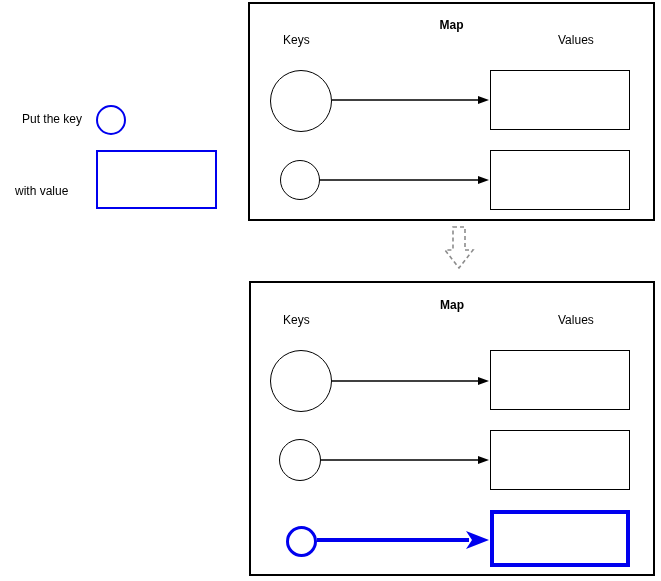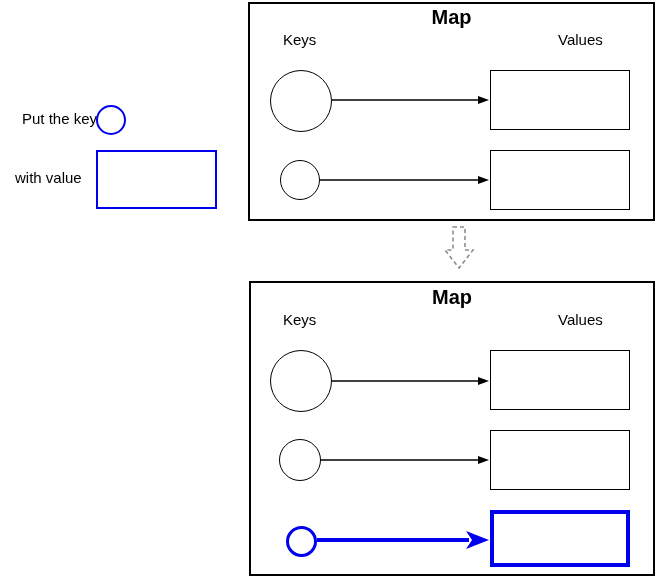--- a/index.html
+++ b/index.html
@@ -8,33 +8,34 @@
     width: 661px;
     height: 581px;
     background: #ffffff;
     font-family: "Liberation Sans", sans-serif;
     color: #000000;
     overflow: hidden;
     --blue: #0000EE;
   }
   .abs { position: absolute; }
   .label {
-    font-size: 15px;
+    font-size: 12px;
     line-height: 18px;
     white-space: nowrap;
   }
   .map-box {
     border: 2px solid #000000;
     background: #ffffff;
     box-sizing: border-box;
   }
   .map-title {
-    font-size: 20px;
+    font-size: 12px;
     font-weight: bold;
     text-align: center;
+    margin-top: 12px;
   }
   .circle {
     border: 1.5px solid #000000;
     border-radius: 50%;
     background: #ffffff;
     box-sizing: border-box;
   }
   .vrect {
     border: 1.5px solid #000000;
     background: #ffffff;
@@ -55,21 +56,21 @@
   svg { display: block; }
 </style>
 </head>
 <body>
 
 <div class="canvas" style="--blue: #0000EE;">
 
   <div class="abs label" style="left:22px; top:110px;">Put the key</div>
   <div class="abs blue-thin" style="left:96px; top:105px; width:30px; height:30px; border-radius:50%; background:#ffffff; box-sizing:border-box;"></div>
 
-  <div class="abs label" style="left:15px; top:169px;">with value</div>
+  <div class="abs label" style="left:15px; top:182px;">with value</div>
   <div class="abs blue-thin" style="left:96px; top:150px; width:121px; height:59px; background:#ffffff; box-sizing:border-box;"></div>
 
   <div class="abs map-box" style="left:248px; top:2px; width:407px; height:219px;"></div>
   <div class="abs map-title" style="left:248px; top:6px; width:407px;">Map</div>
   <div class="abs label" style="left:283px; top:31px;">Keys</div>
   <div class="abs label" style="left:558px; top:31px;">Values</div>
 
   <div class="abs circle" style="left:270px; top:70px; width:62px; height:62px;"></div>
   <svg class="abs" style="left:332px; top:92px;" width="158" height="16" viewBox="0 0 158 16">
     <line x1="0" y1="8" x2="148" y2="8" stroke="#000" stroke-width="1.5"></line>

